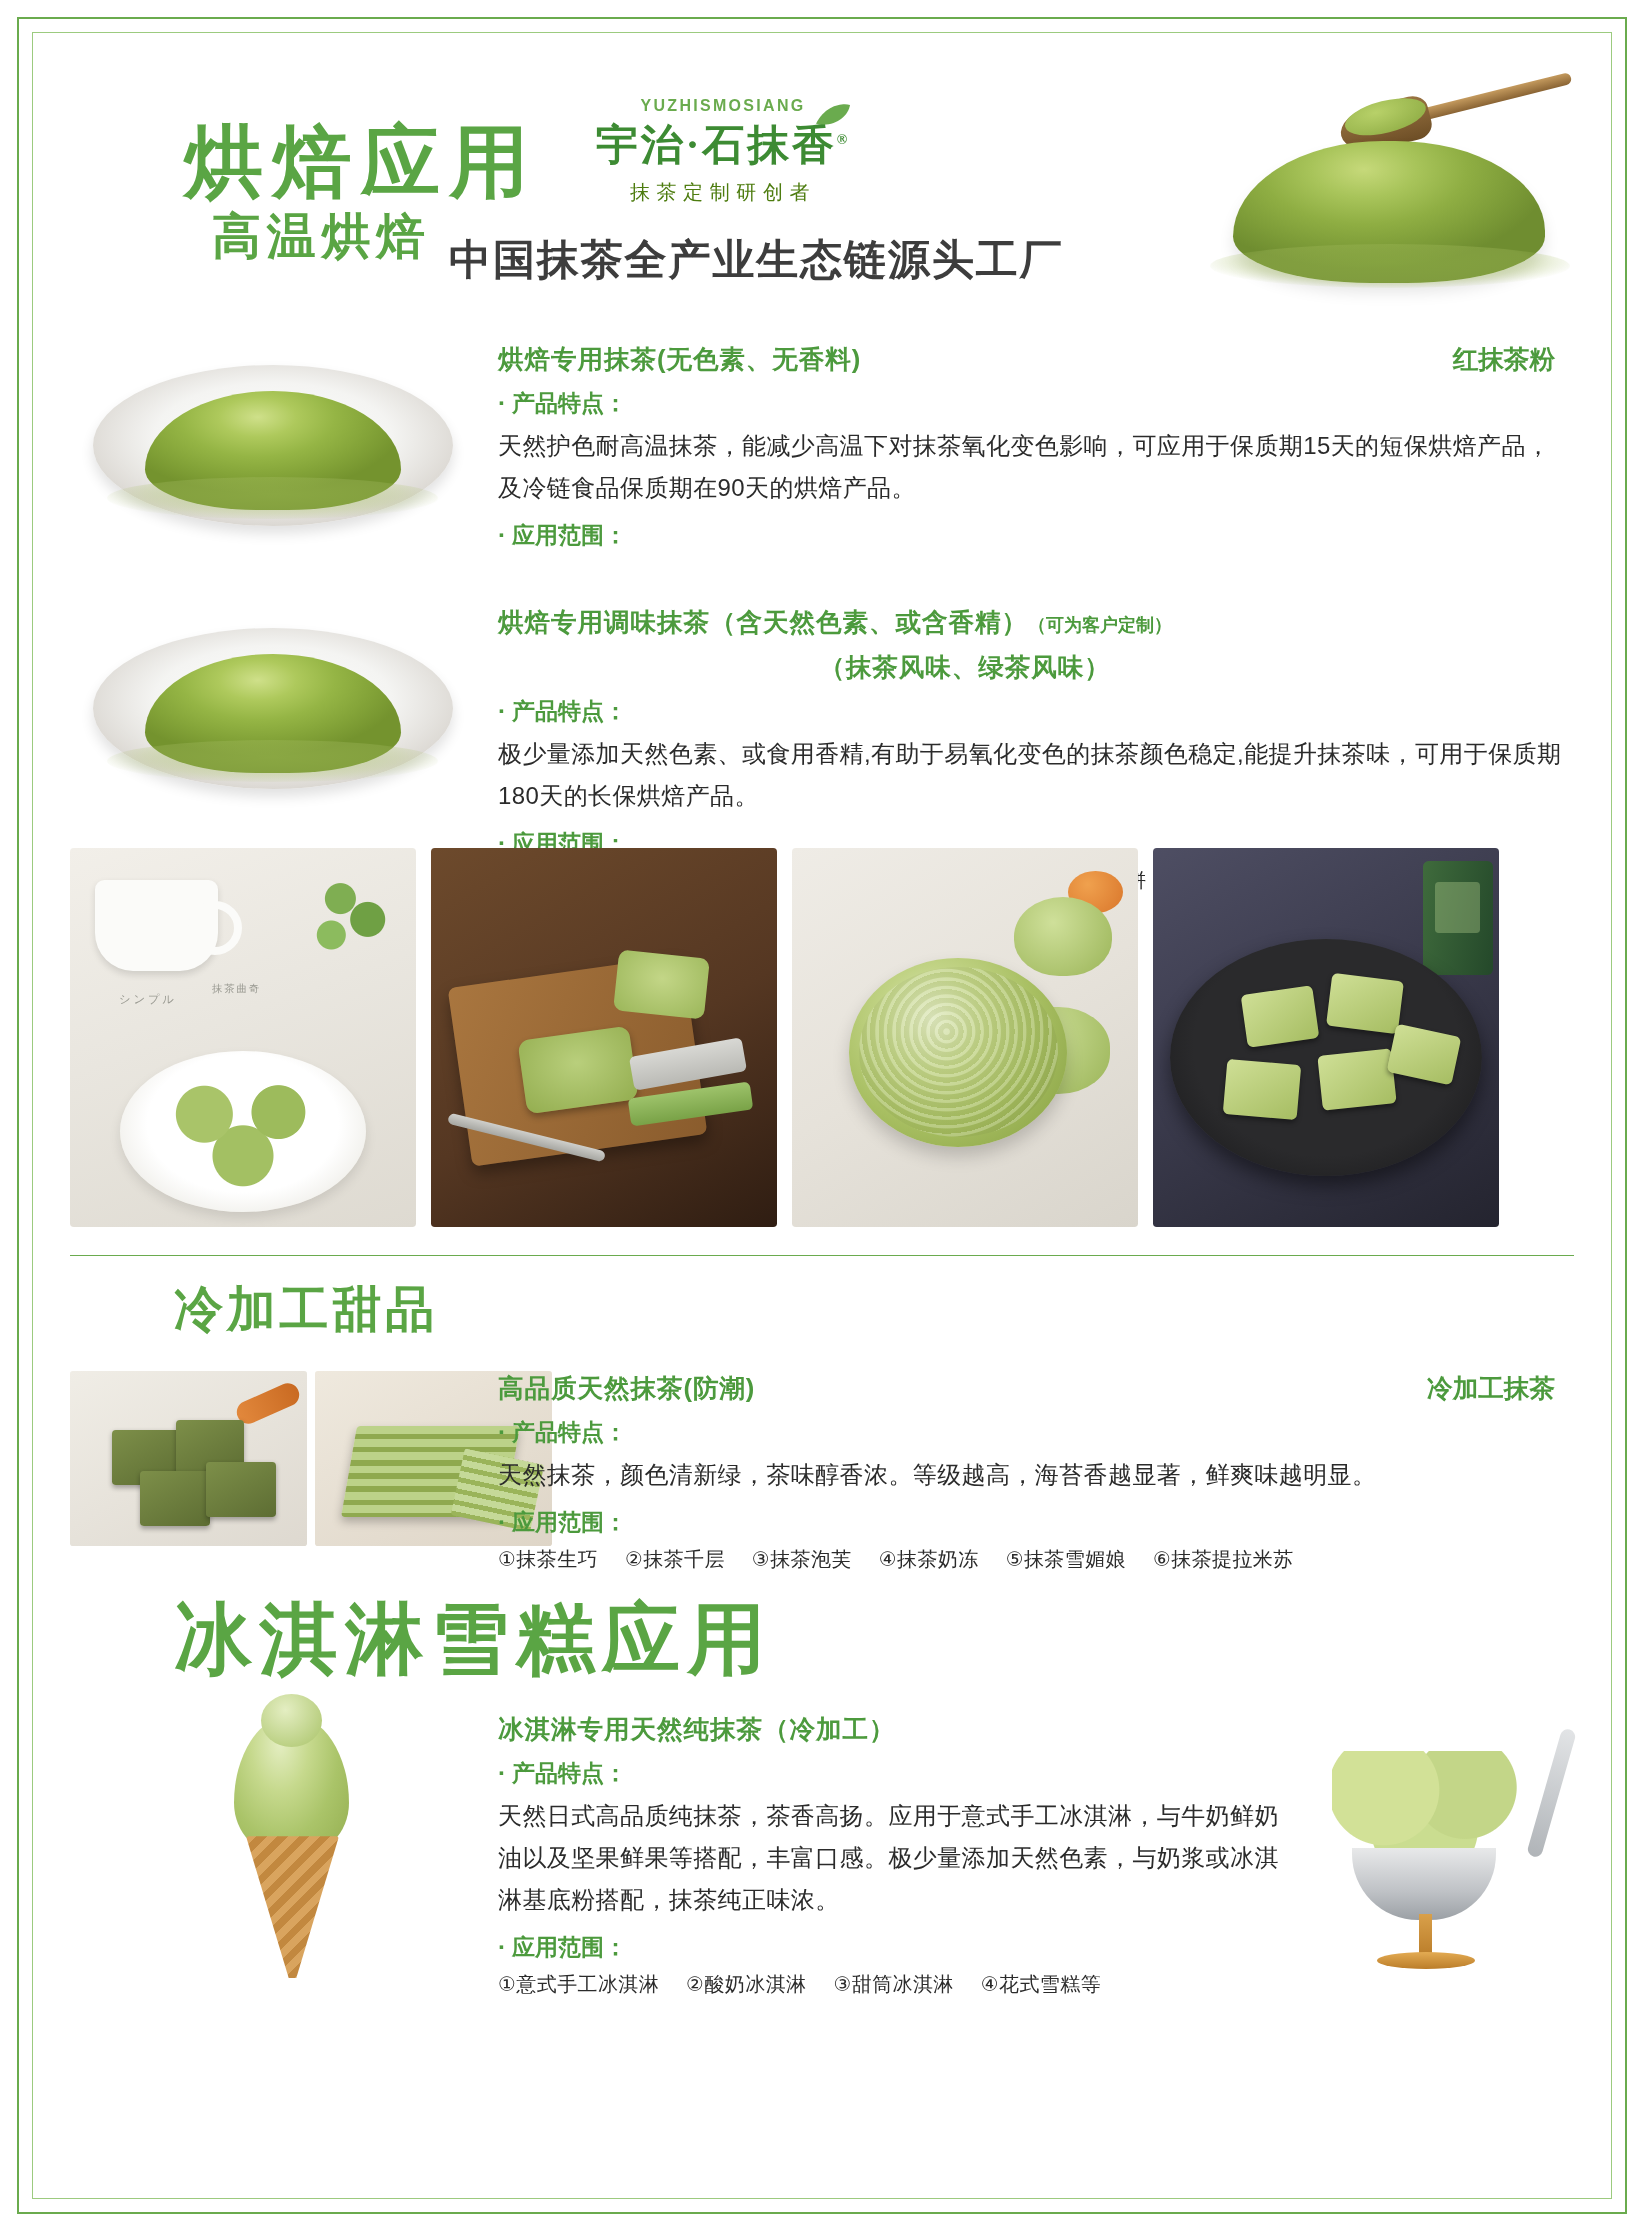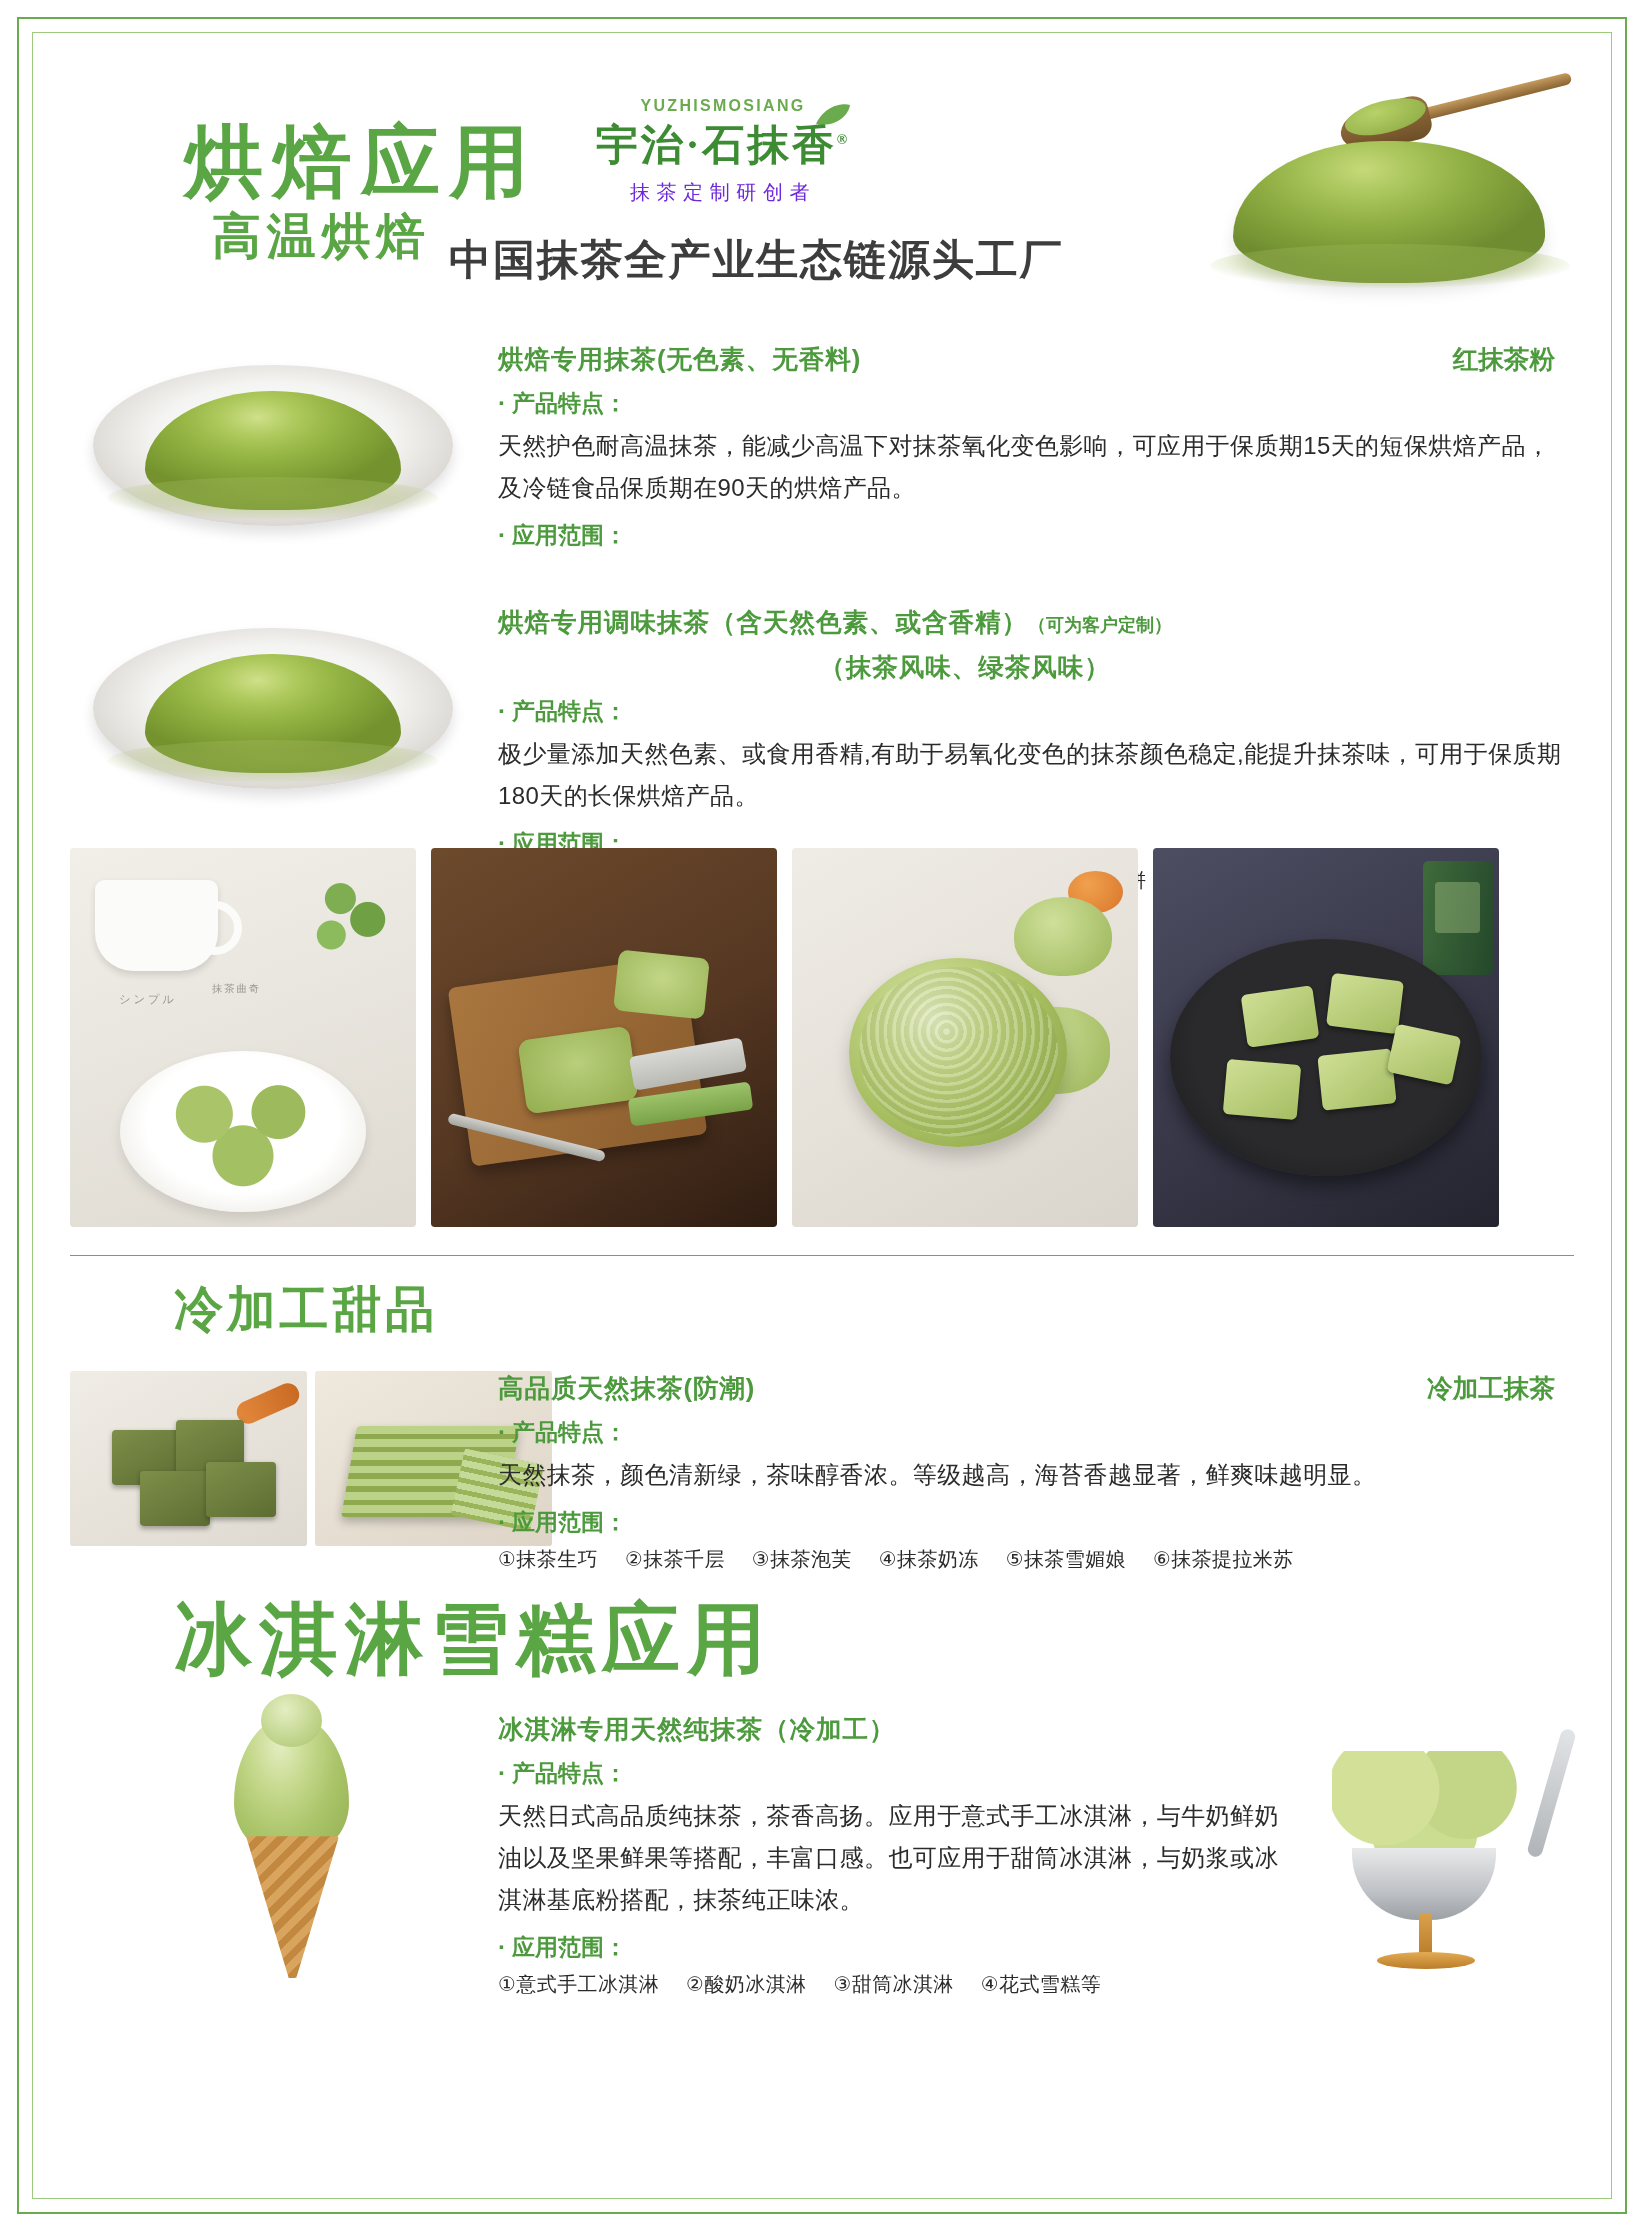--- a/index.html
+++ b/index.html
@@ -59,21 +59,21 @@
   .logo-en{
     font-size:16px;color:#6aab4e;letter-spacing:2.3px;font-weight:bold;
   }
   .logo-cn{
     font-size:42px;color:#3d8b33;font-weight:bold;letter-spacing:2.8px;
     position:relative;display:inline-block;margin-top:1.9px;
     font-family:"Liberation Serif","DejaVu Serif",serif;
   }
   .logo-cn .reg{font-size:14px;vertical-align:super;}
   .logo-slogan{
-    font-size:20px;color:#6d28d9;letter-spacing:6.6px;margin-top:5.7px;
+    font-size:20px;color:#4d7c0f;letter-spacing:6.6px;margin-top:5.7px;
   }
   .leaf{
     position:absolute;right:13.2px;top:5.7px;width:38px;height:24.6px;
   }
 
   
   .hero-powder{
     position:absolute;right:-9.5px;top:9.5px;width:360px;height:218px;
   }
   .mound{
@@ -435,21 +435,21 @@
     <div class="ice-title">冰淇淋雪糕应用</div>
 
     <div class="ice-row">
       <div class="cone">
         <div class="swirl"></div>
         <div class="cup"></div>
       </div>
       <div class="ice-text">
         <div class="prod-title">冰淇淋专用天然纯抹茶（冷加工）</div>
         <div class="bullet">产品特点：</div>
-        <div class="para">天然日式高品质纯抹茶，茶香高扬。应用于意式手工冰淇淋，与牛奶鲜奶油以及坚果鲜果等搭配，丰富口感。也可应用于甜筒冰淇淋，与奶浆或冰淇淋基底粉搭配，抹茶纯正味浓。</div>
+        <div class="para">天然日式高品质纯抹茶，茶香高扬。应用于意式手工冰淇淋，与牛奶鲜奶油以及坚果鲜果等搭配，丰富口感。极少量添加天然色素，与奶浆或冰淇淋基底粉搭配，抹茶纯正味浓。</div>
         <div class="bullet">应用范围：</div>
         <div class="uses">
           <span>①意式手工冰淇淋</span>
           <span>②酸奶冰淇淋</span>
           <span>③甜筒冰淇淋</span>
           <span>④花式雪糕等</span>
         </div>
       </div>
       <div class="sundae">
         <div class="spoon2"></div>

